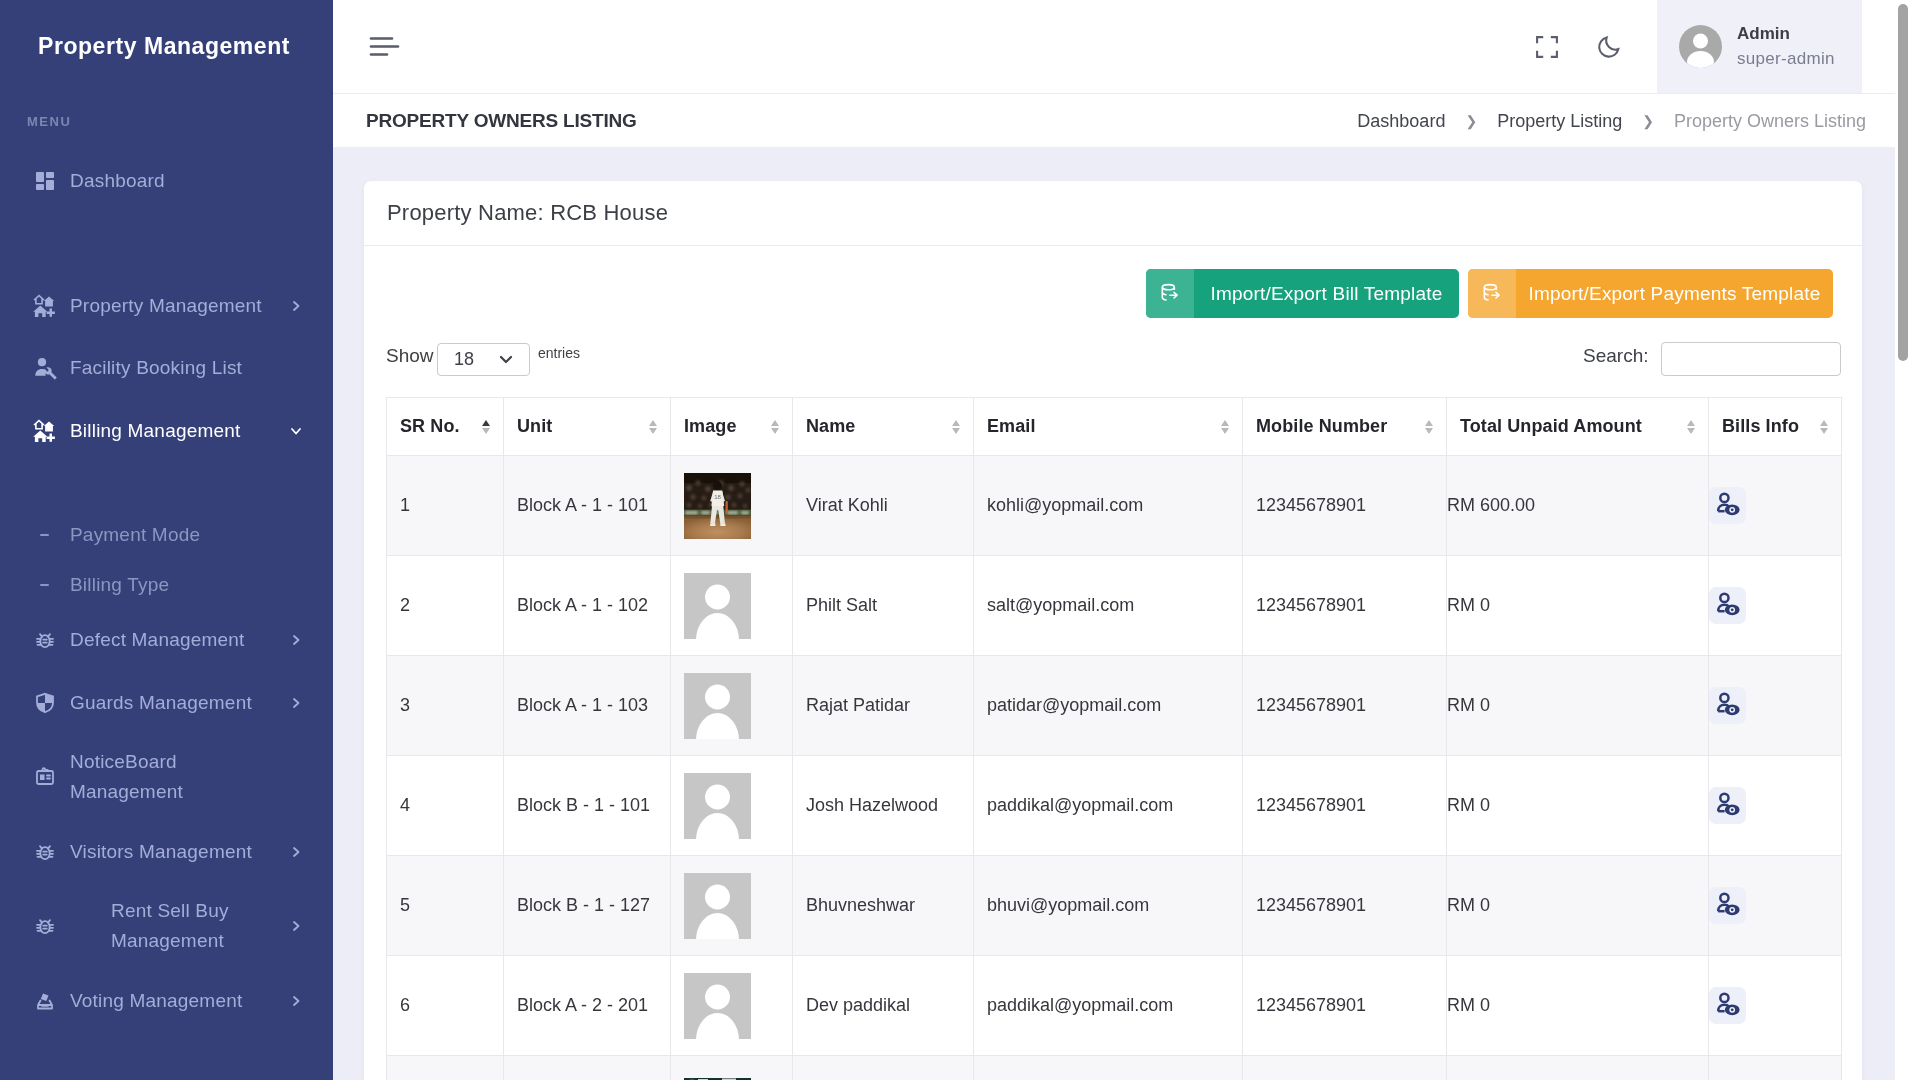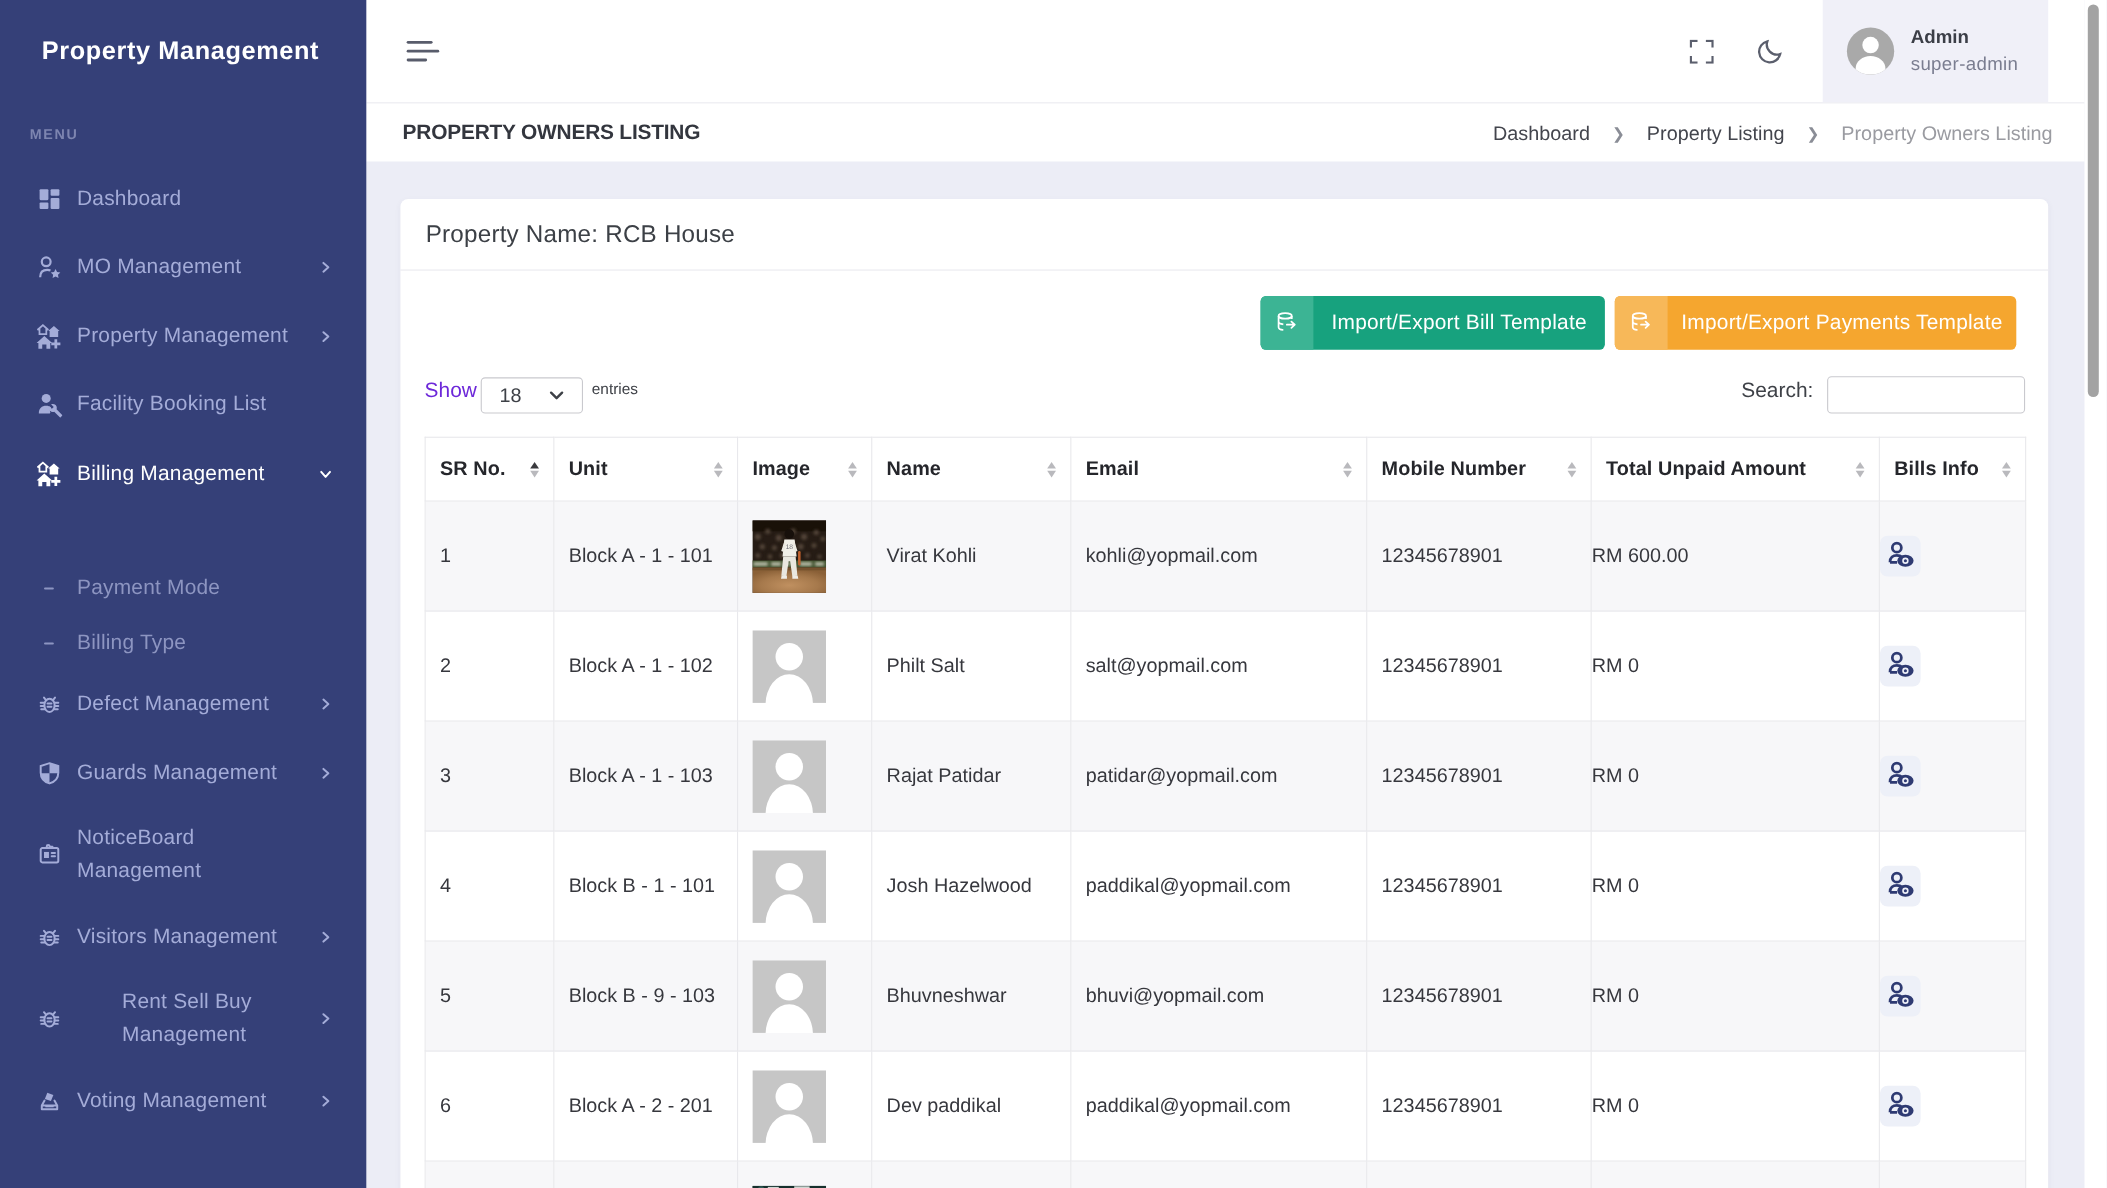--- a/index.html
+++ b/index.html
@@ -35,21 +35,21 @@
 #carddiv { position:absolute; left:364px; top:245px; width:1498px; height:1px; background:#e9e9ef; }
 .btn { position:absolute; top:269px; height:49px; border-radius:5px; color:#fff; font-size:19px; }
 .btn .iseg { position:absolute; left:0; top:0; width:48px; height:49px; border-radius:5px 0 0 5px; }
 .btn .bl { position:absolute; left:48px; right:0; top:0; height:31px; line-height:49px; text-align:center; letter-spacing:.2px; }
 #btngreen { left:1146px; width:313px; background:#17a27e; }
 #btngreen .iseg { background:#3cb494; }
 #btnorange { left:1468px; width:365px; background:#f5a62f; }
 #btnorange .iseg { background:#f7b859; }
 .bico { position:absolute; left:14px; top:14px; width:20px; height:20px; }
 
-#showlab { position:absolute; left:386px; top:345px; font-size:19px; color:#6d28d9; }
+#showlab { position:absolute; left:386px; top:345px; font-size:19px; color:#404040; }
 #selbox { position:absolute; left:437px; top:343px; width:93px; height:33px; border:1px solid #c9c9ce; border-radius:4px; background:#fff; }
 #selbox .v { position:absolute; left:16px; top:5px; font-size:18px; color:#3e4147; }
 #entlab { position:absolute; left:538px; top:345px; font-size:14px; color:#3e4147; }
 #sealab { position:absolute; left:1583px; top:345px; font-size:19px; color:#3e4147; }
 #seain { position:absolute; left:1661px; top:342px; width:180px; height:34px; border:1px solid #c9c9ce; border-radius:4px; background:#fff; }
 
 #tbl { position:absolute; left:386px; top:397px; width:1455px; border-collapse:collapse; table-layout:fixed; }
 #tbl th, #tbl td { border:1px solid #e8e8ec; font-size:18px; color:#36373d; padding:0 0 0 13px; text-align:left; vertical-align:middle; }
 #tbl th { height:58px; font-weight:bold; color:#25262b; font-size:18px; position:relative; letter-spacing:.1px;}
 #tbl td { height:100px; }
@@ -79,33 +79,20 @@
   <div class="mi" style="top:163px;height:35px;">
     <svg class="ic fpal" viewBox="0 0 24 24">
         <rect x="3" y="3" width="8" height="10" rx="1"></rect>
         <rect x="3" y="15" width="8" height="6" rx="1"></rect>
         <rect x="13" y="3" width="8" height="6" rx="1"></rect>
         <rect x="13" y="11" width="8" height="10" rx="1"></rect>
       </svg>
     <div class="tx">Dashboard</div>
   </div>
 
-  <div class="mi" style="top:225px;height:36px;">
-    <svg class="ic" viewBox="0 0 24 24">
-        <g class="spal" fill="none" stroke="#a4acd8" stroke-width="2">
-          <circle cx="9" cy="7" r="4"></circle>
-          <path d="M3.5 21c0-4.4 2.2-6.6 6.5-6.6 1.1 0 2.1.15 2.9.45"></path>
-        </g>
-        <path fill="#a4acd8" d="M17.5 13.5l1.35 2.74 3.02.44-2.18 2.13.51 3.01-2.7-1.42-2.7 1.42.51-3.01-2.18-2.13 3.02-.44z"></path>
-      </svg>
-    <div class="tx">MO Management</div>
-    <svg class="ch spal" viewBox="0 0 14 14">
-        <path d="M5 3l4.5 4L5 11"></path>
-      </svg>
-  </div>
 
   <div class="mi" style="top:288px;height:36px;">
     <svg class="ic" viewBox="0 0 24 24">
         <path fill="none" stroke="#a4acd8" stroke-width="1.6" d="M1 6 6 1.6 11 6M2.9 4.8v5h6.2v-5"></path>
         <path fill="#a4acd8" d="M10.8 7 16 2.4 21.2 7h-1.3v5.4h-7.8V7z"></path>
         <path fill="#a4acd8" d="M.2 17.8 7.3 11.4l7.1 6.4h-1.7V23h-3.5v-3.8H5.4V23H1.9v-5.2z"></path>
         <path fill="#a4acd8" d="M16.5 14.5h2.5v2.9h2.9v2.5h-2.9v2.9h-2.5v-2.9h-2.9v-2.5h2.9z"></path>
       </svg>
     <div class="tx">Property Management</div>
     <svg class="ch spal" viewBox="0 0 14 14">
@@ -468,21 +455,21 @@
                 <path d="M3.2 19.2v-.4c0-3.7 2.6-6 6.2-6 2 0 3.6.66 4.7 1.8"></path>
                 <path d="M3.2 19.2h6.4"></path>
               </g>
               <ellipse cx="17.2" cy="17.8" rx="7.4" ry="5.4" fill="#2e3a72"></ellipse>
               <circle cx="17.2" cy="17.8" r="2.9" fill="#eef0f8"></circle>
               <circle cx="17.2" cy="17.8" r="1.4" fill="#2e3a72"></circle>
             </svg></span></td>
 </tr>
 <tr class="odd">
 <td>5</td>
-        <td>Block B - 9 - 103</td>
+        <td>Block B - 1 - 127</td>
 <td>
           <svg class="pimg" viewBox="0 0 67 66">
             <rect width="67" height="66" fill="#c6c6c6"></rect>
             <circle cx="33.5" cy="24" r="12.5" fill="#fff"></circle>
             <ellipse cx="33.5" cy="67" rx="21.5" ry="27" fill="#fff"></ellipse>
           </svg>
         </td>
 <td>Bhuvneshwar</td>
         <td>bhuvi@yopmail.com</td>
         <td>12345678901</td>

